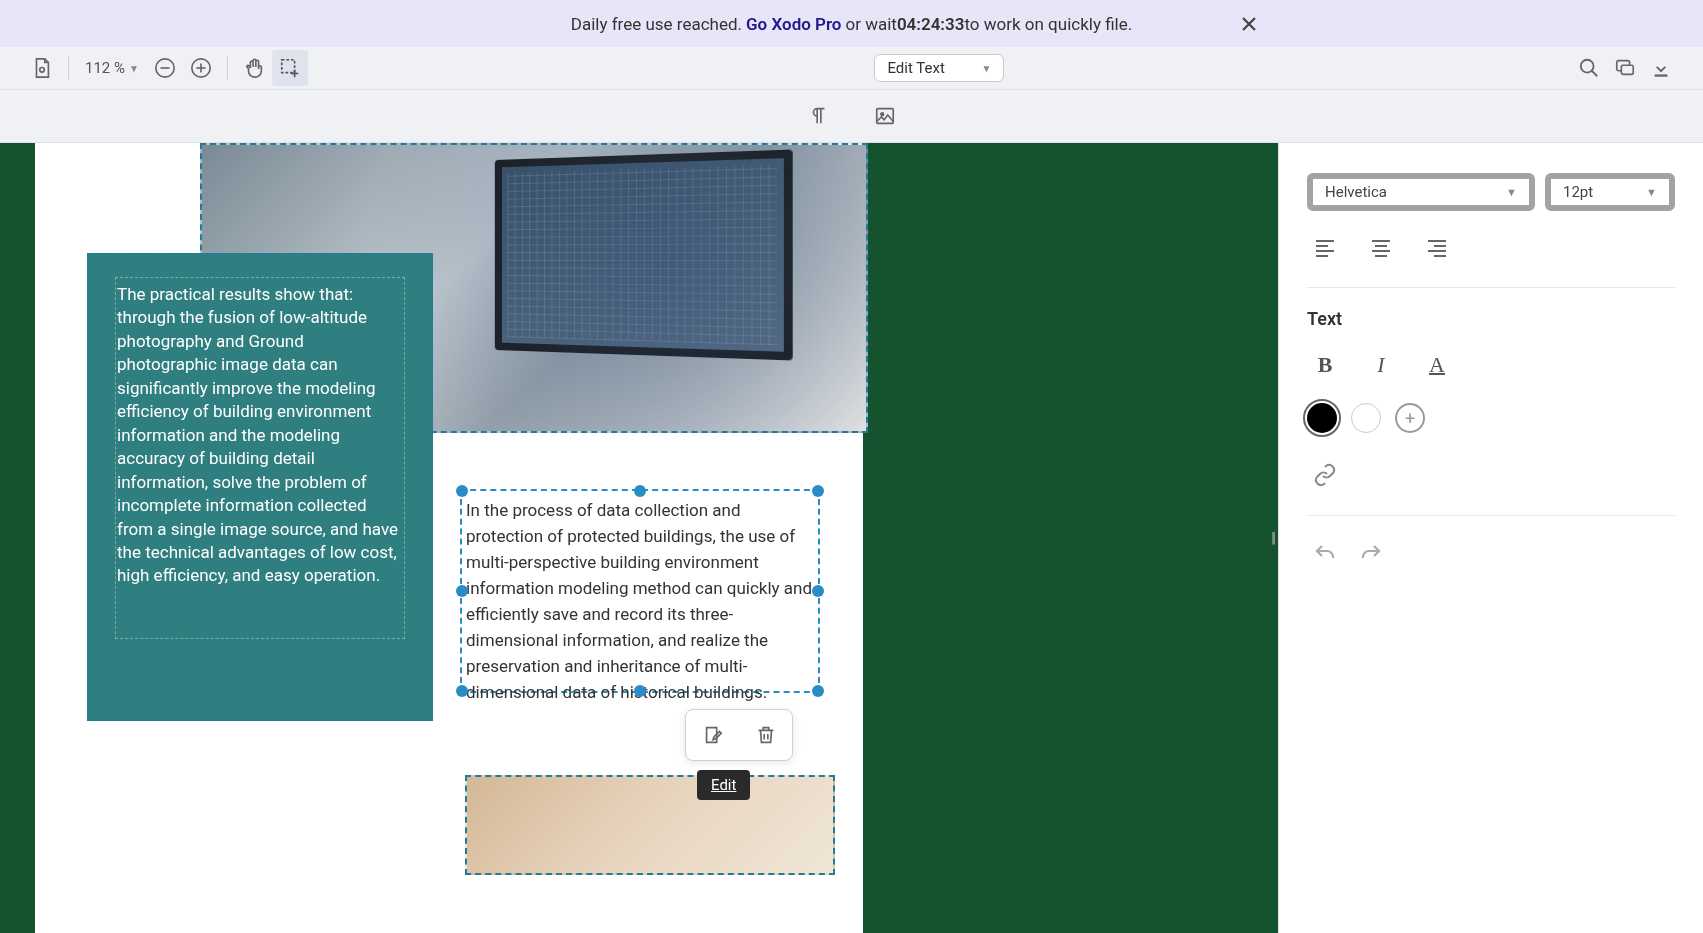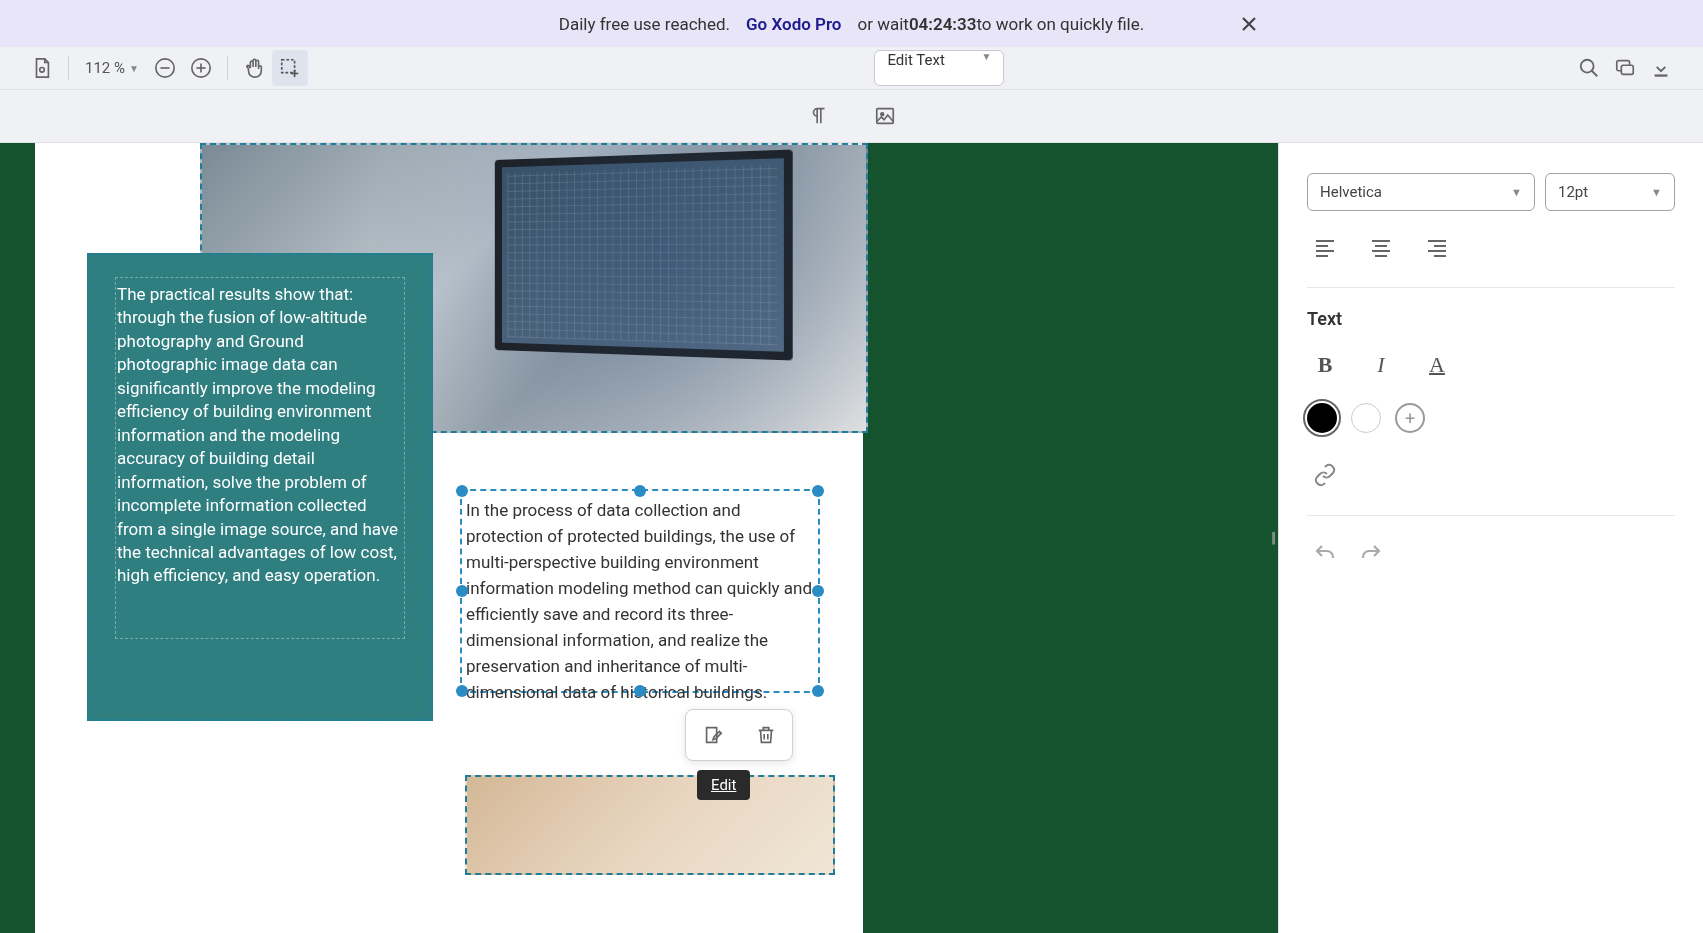--- a/index.html
+++ b/index.html
@@ -1,30 +1,30 @@
 <!DOCTYPE html>
 <html><head>
 <meta charset="utf-8">
 <style>
 * { box-sizing: border-box; margin: 0; padding: 0; }
 body { font-family: -apple-system, BlinkMacSystemFont, 'Segoe UI', Roboto, sans-serif; background: #f0f1f5; overflow: hidden; }
 
 .banner { background: #e8e5f8; height: 47px; display: flex; align-items: center; justify-content: center; position: relative; font-size: 17px; color: #333; }
-.banner .pro-link { color: #1e1b8f; font-weight: 600; margin: 0 16px; cursor: pointer; }
+.banner .pro-link { color: #1e1b8f; font-weight: 600; margin: 0 4px; cursor: pointer; }
 .banner .timer { font-weight: 600; }
 .banner .close-btn { position: absolute; right: 445px; top: 50%; transform: translateY(-50%); cursor: pointer; color: #444; font-size: 20px; }
 
 .toolbar { height: 43px; background: #f0f1f5; display: flex; align-items: center; padding: 0 24px; border-bottom: 1px solid #e0e0e5; }
 .tb-btn { width: 36px; height: 36px; display: flex; align-items: center; justify-content: center; cursor: pointer; border-radius: 4px; color: #555; }
 .tb-btn.active { background: #dfe3ee; }
 .tb-sep { width: 1px; height: 24px; background: #d0d0d8; margin: 0 8px; }
 .zoom-display { display: flex; align-items: center; gap: 4px; padding: 0 8px; cursor: pointer; color: #555; font-size: 15px; }
 .zoom-display .chev { font-size: 10px; color: #888; }
 .spacer { flex: 1; }
-.dropdown { min-width: 130px; height: 36px; border: 1px solid #c8c8d0; border-radius: 6px; background: #fff; display: flex; align-items: flex-start; padding: 0 12px; gap: 8px; cursor: pointer; font-size: 15px; color: #333; }
+.dropdown { min-width: 130px; height: 28px; border: 1px solid #c8c8d0; border-radius: 6px; background: #fff; display: flex; align-items: center; padding: 0 12px; gap: 8px; cursor: pointer; font-size: 15px; color: #333; }
 .dropdown .chev { margin-left: auto; color: #888; font-size: 10px; }
 
 .secondary-bar { height: 53px; background: #f0f1f5; display: flex; align-items: center; justify-content: center; gap: 30px; border-bottom: 1px solid #e0e0e5; }
 
 .main { display: flex; height: calc(933px - 47px - 43px - 53px); position: relative; }
 .canvas-area { flex: 1; background: #14532d; overflow: hidden; position: relative; }
 .page { position: absolute; left: 35px; top: 0; width: 828px; height: 100%; background: #fff; }
 
 .img-box { position: absolute; left: 165px; top: 0; width: 668px; height: 290px; background: linear-gradient(135deg, #7a8a95 0%, #c5cdd3 40%, #9aa5ae 60%, #e8e8e8 100%); border: 2px dashed #1e7e9a; }
 .img-box::after { content: ''; position: absolute; inset: 0; background: radial-gradient(circle at 70% 40%, rgba(50,80,120,0.4), transparent 60%); }
@@ -44,21 +44,21 @@
 
 .float-toolbar { position: absolute; left: 650px; top: 566px; width: 108px; height: 52px; background: #fff; border: 1px solid #d0d0d8; border-radius: 8px; box-shadow: 0 2px 8px rgba(0,0,0,0.1); display: flex; align-items: center; justify-content: space-around; }
 .float-toolbar .tb-btn { width: 40px; height: 40px; }
 .tooltip { position: absolute; left: 662px; top: 627px; background: #2a2a2a; color: #fff; padding: 6px 14px; border-radius: 4px; font-size: 15px; text-decoration: underline; }
 
 .drag-handle { position: absolute; right: 0; top: 50%; transform: translateY(-50%); color: #aaa; font-size: 14px; letter-spacing: -2px; cursor: col-resize; padding: 4px; }
 
 .right-panel { width: 425px; background: #fff; border-left: 1px solid #e0e0e5; padding: 30px 28px 20px 28px; }
 .panel-title { font-size: 18px; font-weight: 600; color: #333; margin-bottom: 18px; }
 .panel-row { display: flex; gap: 10px; margin-bottom: 18px; }
-.select-box { flex: 1; height: 38px; border: 1px solid #a3a3a3; border-radius: 6px; display: flex; align-items: center; padding: 0 12px; cursor: pointer; font-size: 15px; color: #444; position: relative; }
+.select-box { flex: 1; height: 38px; border: 6px solid #a3a3a3; border-radius: 6px; display: flex; align-items: center; padding: 0 12px; cursor: pointer; font-size: 15px; color: #444; position: relative; }
 .select-box .chev { position: absolute; right: 12px; color: #888; font-size: 11px; }
 .align-row { display: flex; gap: 20px; margin-bottom: 22px; }
 .align-btn { width: 36px; height: 36px; display: flex; align-items: center; justify-content: center; cursor: pointer; color: #666; }
 .divider { height: 1px; background: #e5e5ea; margin: 0 0 20px 0; }
 .text-btns { display: flex; gap: 20px; margin-bottom: 20px; align-items: center; }
 .text-btn { width: 36px; height: 36px; display: flex; align-items: center; justify-content: center; cursor: pointer; color: #555; font-size: 22px; font-family: Georgia, serif; }
 .color-row { display: flex; gap: 14px; align-items: center; margin-bottom: 24px; }
 .color-sw { width: 30px; height: 30px; border-radius: 50%; cursor: pointer; }
 .color-sw.sel { outline: 2px solid #666; outline-offset: 2px; }
 .color-sw.white { background: #fff; border: 1px solid #ccc; }

